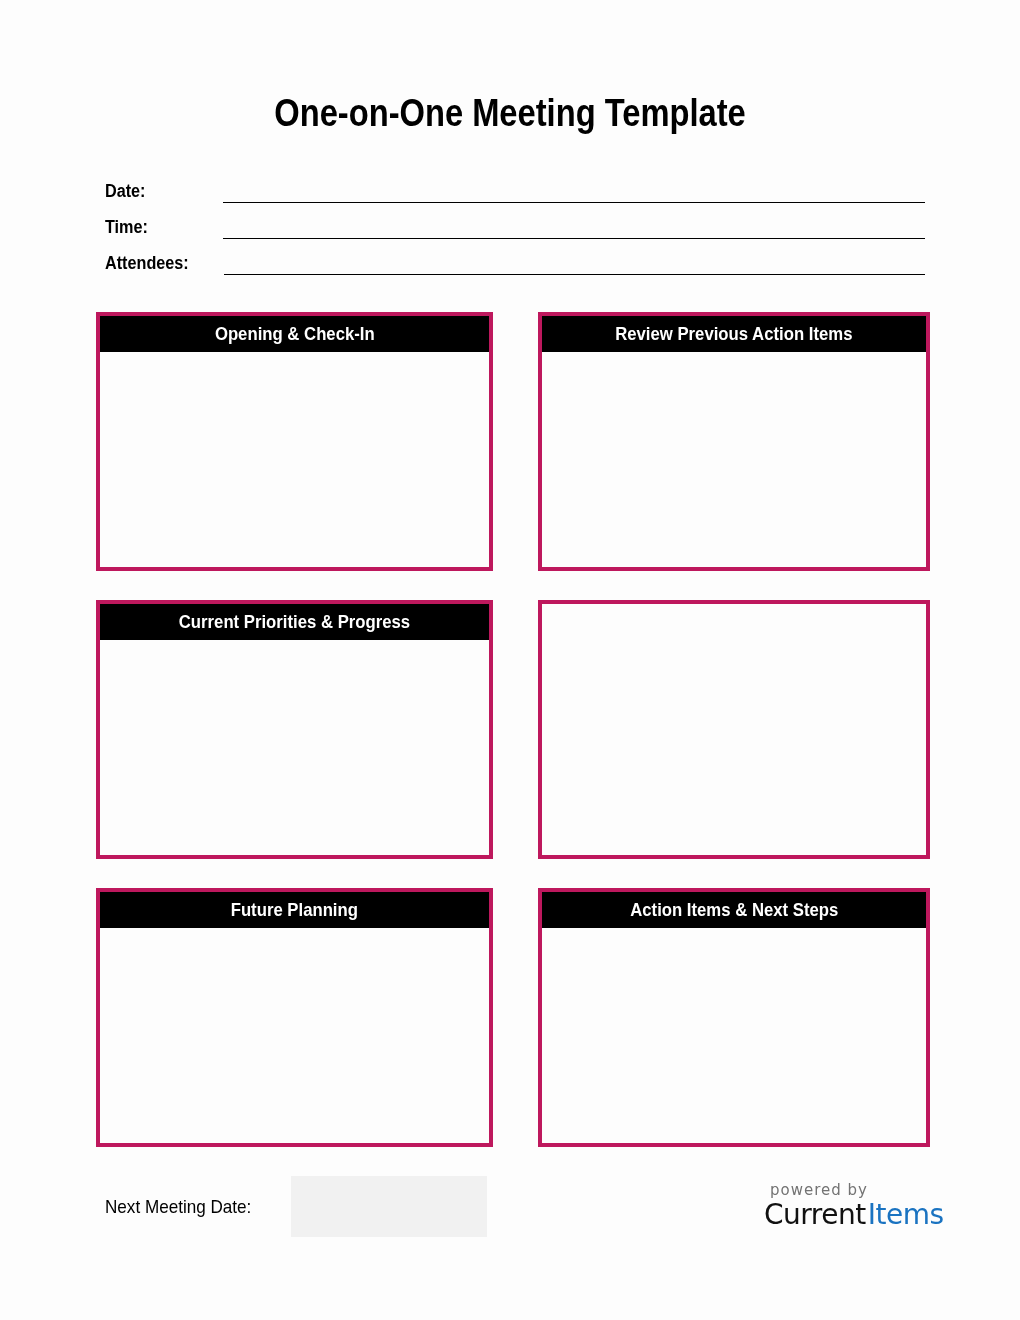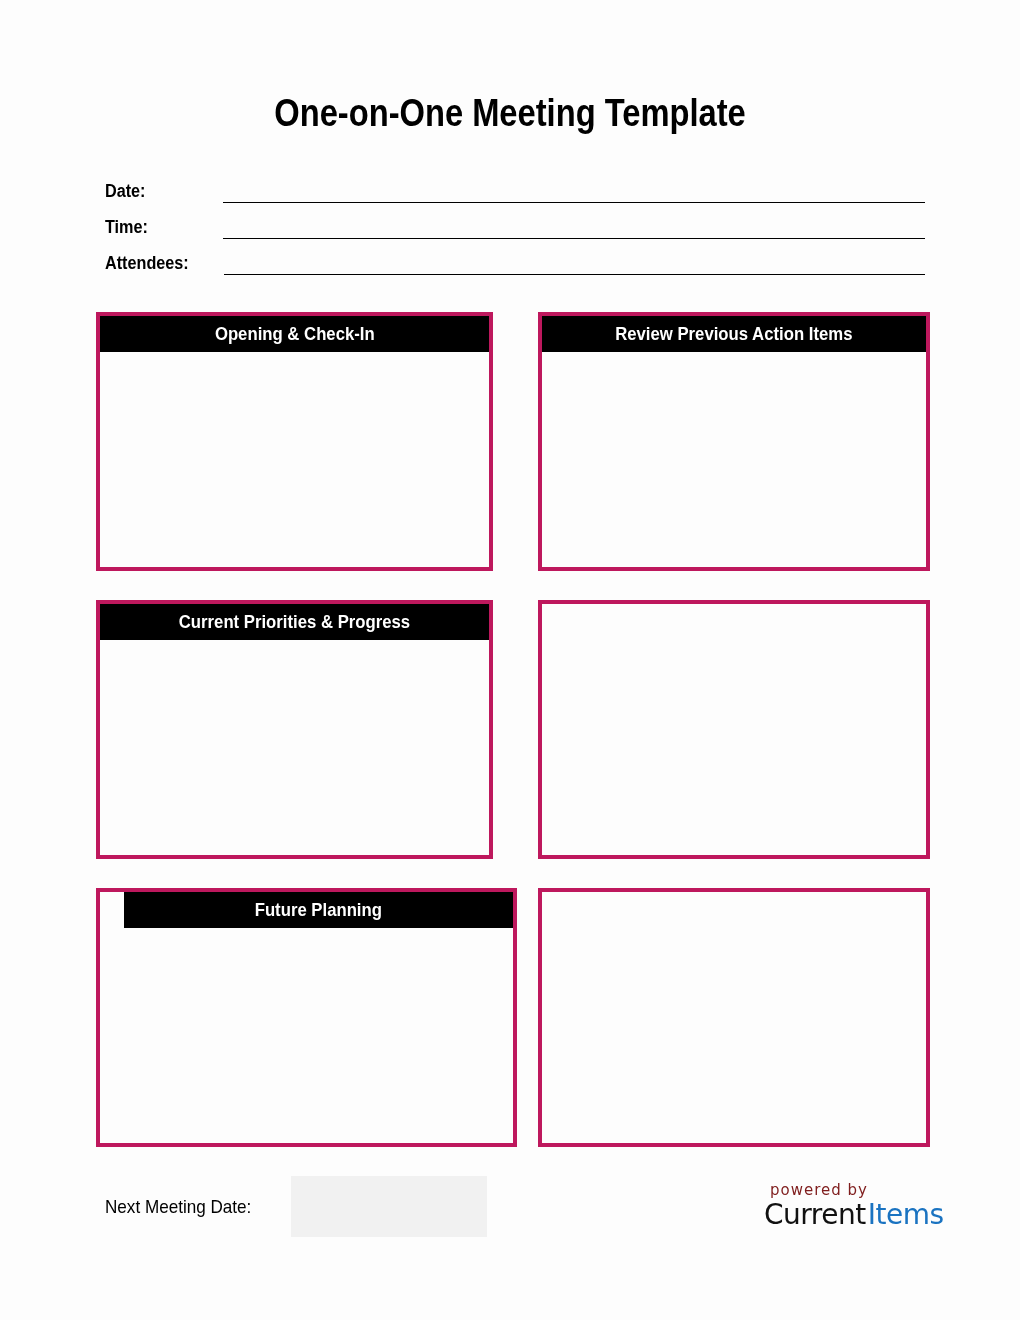--- a/index.html
+++ b/index.html
@@ -48,21 +48,21 @@
       font-size: 19px;
       transform: scaleX(0.9); transform-origin: left;
     }
     .next-input {
       position: absolute; left: 291px; top: 1176px;
       width: 196px; height: 61px;
       background: #f1f1f1; border: none;
     }
     .powered {
       position: absolute; left: 770px; top: 1181px;
-      font-size: 15px; color: #7f1d1d; letter-spacing: 1px;
+      font-size: 15px; color: #737373; letter-spacing: 1px;
       font-family: "DejaVu Sans", sans-serif;
     }
     .brand {
       position: absolute; left: 764px; top: 1198px;
       font-size: 28px;
       font-family: "DejaVu Sans", sans-serif;
       letter-spacing: -0.5px;
     }
     .brand .b1 { color: #111; }
     .brand .b2 { color: #1a73c1; margin-left: 2px; }
@@ -95,25 +95,26 @@
 </div>
 
 <div class="box" style="left:96px; top:600px; width:389px; height:251px;">
   <div class="box-header"><span>Current Priorities &amp; Progress</span></div>
   <div class="box-body"></div>
 </div>
 <div class="box" style="left:538px; top:600px; width:384px; height:251px;">
   <div class="box-body"></div>
 </div>
 
-<div class="box" style="left:96px; top:888px; width:389px; height:251px;padding-left:24px;">
+<div class="box" style="left:96px; top:888px; width:389px; height:251px;">
   <div class="box-header"><span>Future Planning</span></div>
   <div class="box-body"></div>
 </div>
 <div class="box" style="left:538px; top:888px; width:384px; height:251px;">
+  <div class="box-header"><span>Action Items &amp; Next Steps</span></div>
   <div class="box-body"></div>
 </div>
 
 <span class="next-label">Next Meeting Date:</span>
 <div class="next-input"></div>
 
 <div class="powered">powered by</div>
 <div class="brand">
   <span class="b1">Current</span><span class="b2">Items</span>
 </div>

